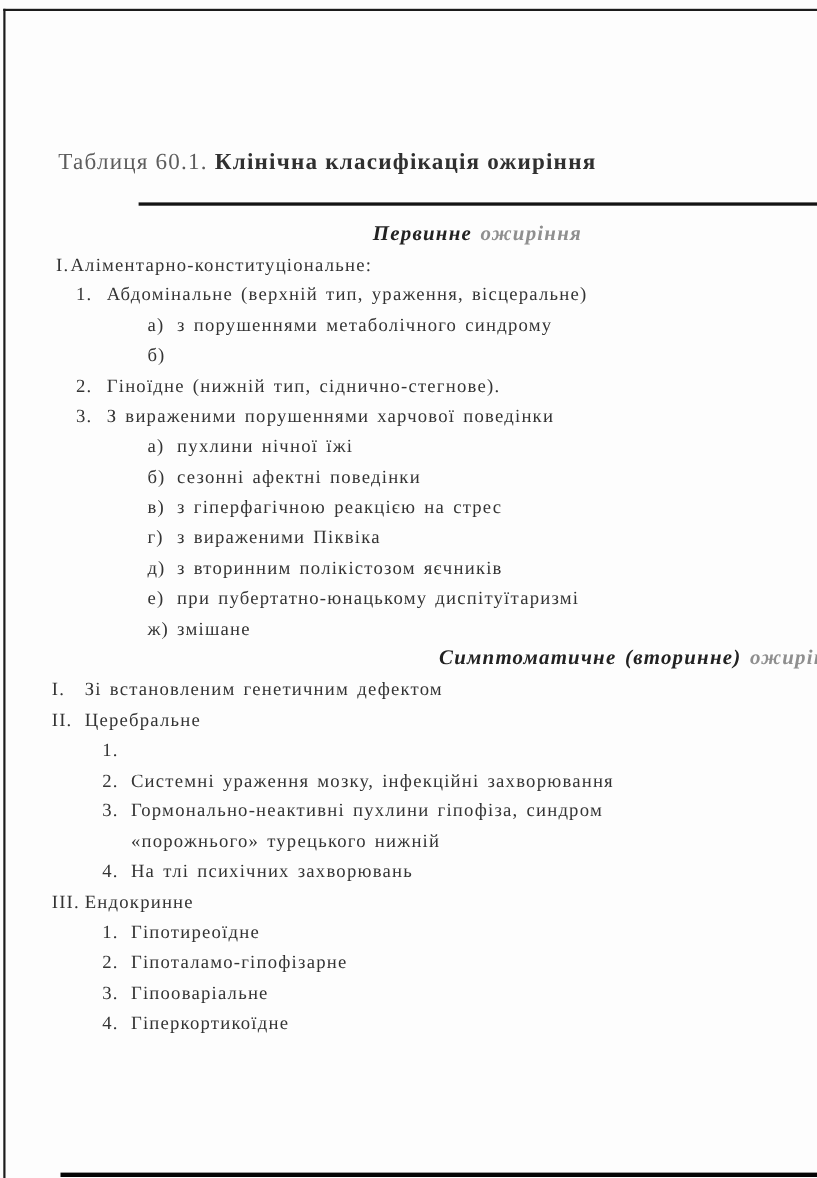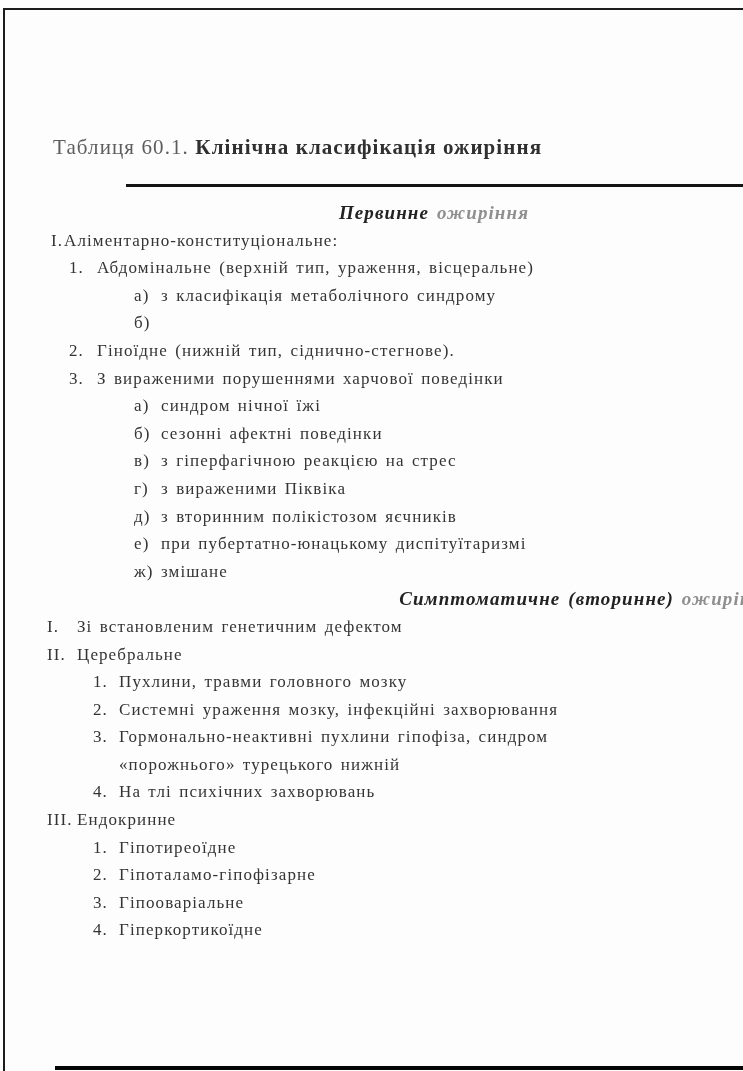--- a/index.html
+++ b/index.html
@@ -116,36 +116,36 @@
         <div class="row r1">
           <span class="marker">I.</span>
           <span class="txt">Аліментарно-конституціональне:</span>
         </div>
         <div class="row n1">
           <span class="marker">1.</span>
           <span class="txt">Абдомінальне (верхній тип, ураження, вісцеральне)</span>
         </div>
         <div class="row l1">
           <span class="marker">а)</span>
-          <span class="txt">з класифікація метаболічного синдрому</span>
+          <span class="txt">з порушеннями метаболічного синдрому</span>
         </div>
         <div class="row l1">
           <span class="marker">б)</span>
         </div>
         <div class="row n1">
           <span class="marker">2.</span>
           <span class="txt">Гіноїдне (нижній тип, сіднично-стегнове).</span>
         </div>
         <div class="row n1">
           <span class="marker">3.</span>
           <span class="txt">З вираженими порушеннями харчової поведінки</span>
         </div>
         <div class="row l1">
           <span class="marker">а)</span>
-          <span class="txt">синдром нічної їжі</span>
+          <span class="txt">пухлини нічної їжі</span>
         </div>
         <div class="row l1">
           <span class="marker">б)</span>
           <span class="txt">сезонні афектні поведінки</span>
         </div>
         <div class="row l1">
           <span class="marker">в)</span>
           <span class="txt">з гіперфагічною реакцією на стрес</span>
         </div>
         <div class="row l1">
@@ -168,21 +168,20 @@
         <div class="row r2">
           <span class="marker">I.</span>
           <span class="txt">Зі встановленим генетичним дефектом</span>
         </div>
         <div class="row r2">
           <span class="marker">II.</span>
           <span class="txt">Церебральне</span>
         </div>
         <div class="row n2">
           <span class="marker">1.</span>
-          <span class="txt">Пухлини, травми головного мозку</span>
         </div>
         <div class="row n2">
           <span class="marker">2.</span>
           <span class="txt">Системні ураження мозку, інфекційні захворювання</span>
         </div>
         <div class="row n2">
           <span class="marker">3.</span>
           <span class="txt">Гормонально-неактивні пухлини гіпофіза, синдром</span>
         </div>
         <div class="row c2">

